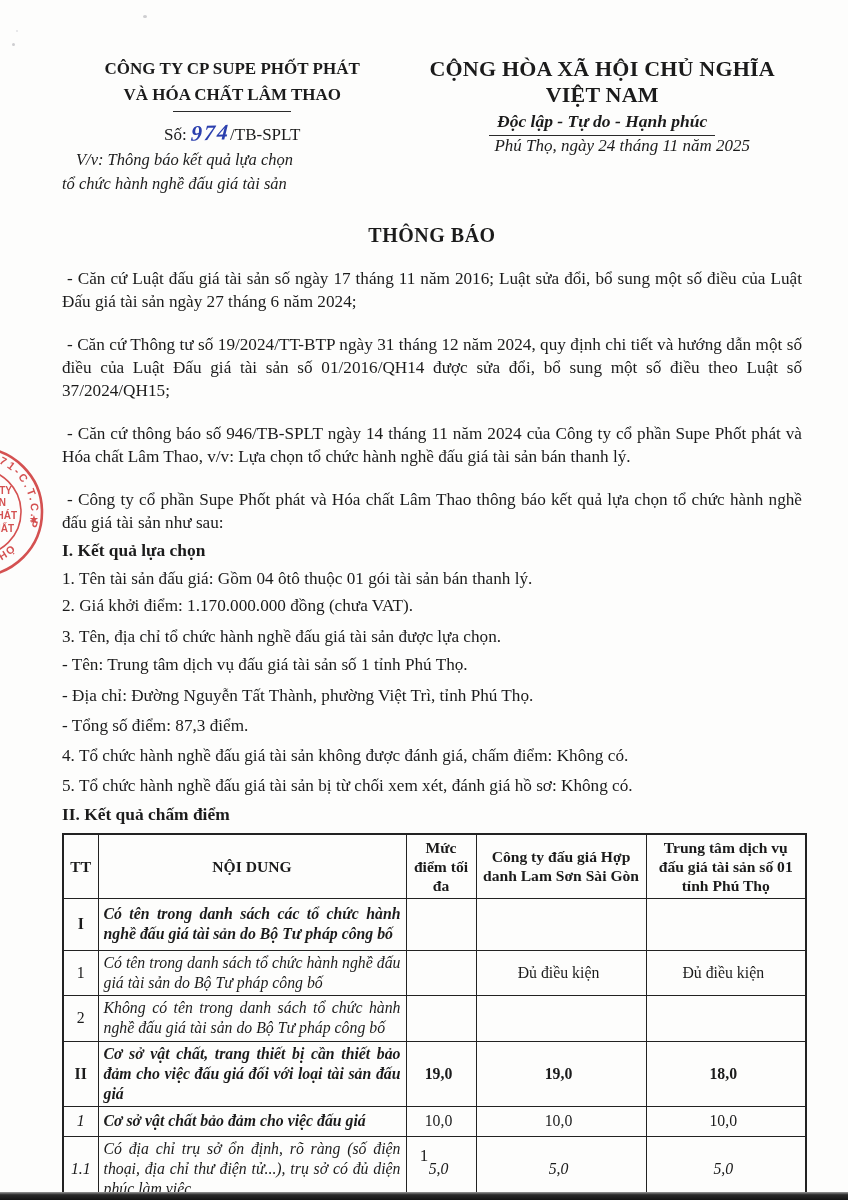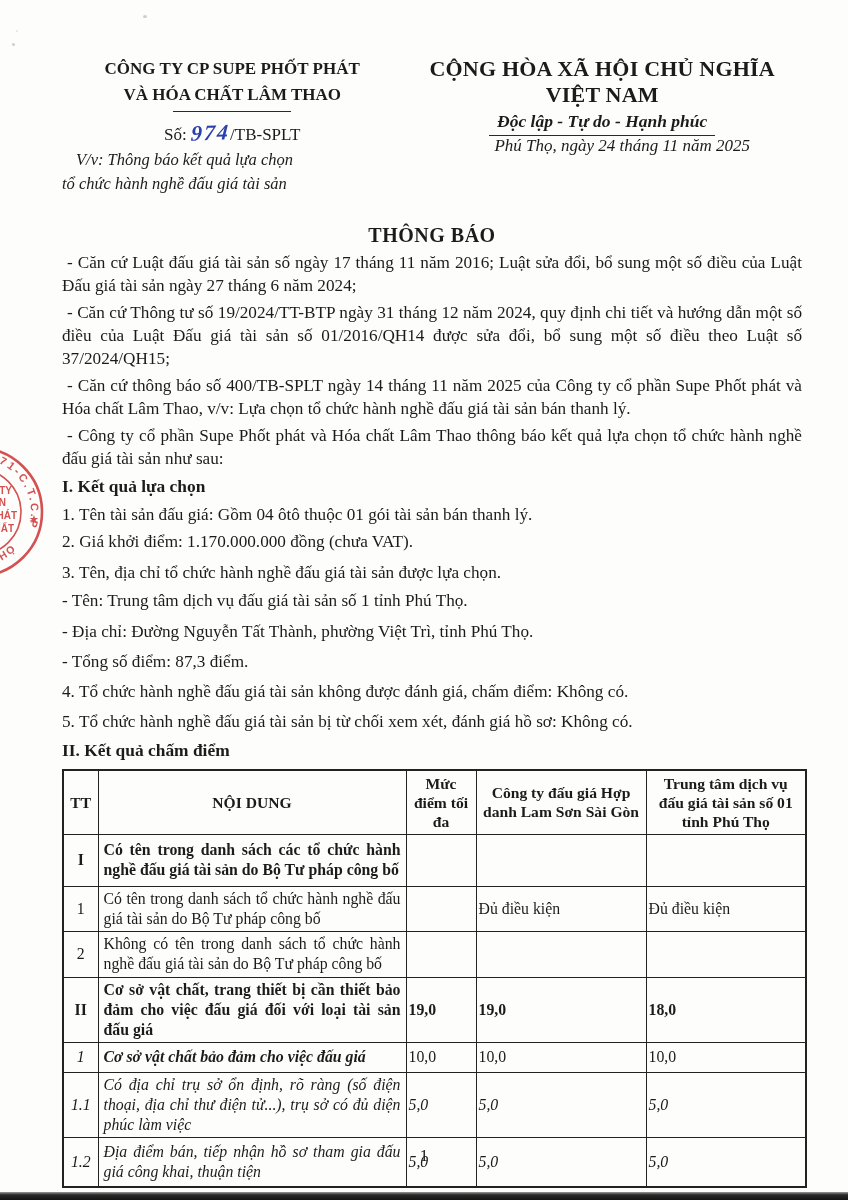--- a/index.html
+++ b/index.html
@@ -34,35 +34,35 @@
   }
   .subject { font-style:italic; font-size:16.5px; line-height:24px; text-align:left; }
   .subject-l1 { padding-left:14px; }
   .motto-1 { font-weight:bold; font-size:22px; line-height:26px; letter-spacing:.2px; }
   .motto-2 { font-weight:bold; font-size:17.5px; display:inline-block;
              border-bottom:1.6px solid #2a2a2a; padding:1px 8px 2px 8px; line-height:24px;font-style:italic; }
   .place-date { font-style:italic; font-size:17px; padding-left:40px; }
 
   .doc-title { text-align:center; font-weight:bold; font-size:20px; margin-top:28px; letter-spacing:.5px; }
 
-  .para { font-size:17.2px; line-height:23px; text-align:justify; margin-top:4px; text-indent:5px; }
+  .para { font-size:17.2px; line-height:23px; text-align:justify; margin-top:20px; text-indent:5px; }
   .para:first-of-type { margin-top:9px; }
 
   .sec-heading { font-weight:bold; font-size:17.4px; line-height:23px; margin-top:5px; }
   .item { font-size:17.2px; line-height:23px; margin-top:4.5px; text-align:justify; }
 
   .sec2-heading { font-weight:bold; font-size:17.4px; line-height:23px; margin-top:6px; margin-bottom:7px; }
 
   table.score { border-collapse:collapse; width:745px; table-layout:fixed; }
   table.score td, table.score th { border:1.4px solid #222; vertical-align:middle; }
   table.score { border:2px solid #222; }
   th.hcell { font-weight:bold; font-size:15.6px; line-height:19px; padding:3px 4px; text-align:center; height:56px; }
   td.tt { text-align:center; font-size:15.8px; padding:2px; }
-  td.noidung { text-align:justify; font-size:15.8px; line-height:20px; padding:2px 5px; }
-  td.val { text-align:left; font-size:15.8px; padding:2px 7px 2px 2px; }
+  td.noidung { text-align:justify; font-size:15.8px; line-height:20px; padding:2px 5px;font-style:italic; }
+  td.val { text-align:center; font-size:15.8px; padding:2px 7px 2px 2px; }
   tr.rI td { height:52px; } tr.r1 td { height:44px; } tr.r2 td { height:46px; }
   tr.rII td { height:62px; } tr.r3 td { height:30px; } tr.r4 td { height:64px; }
   tr.r5 td { height:50px; }
   tr.bold-row td.noidung, tr.bold-row td.tt, tr.bold-row td.val { font-weight:bold; }
   tr.bolditalic-row td.noidung { font-weight:bold; font-style:italic; }
   tr.bolditalic-row td.tt { font-style:italic; }
   tr.italic-row td { font-style:italic; }
 
   .page-number { position:absolute; left:0; right:0; top:1146px; text-align:center;
                  font-size:17px; color:#222; }
@@ -118,21 +118,21 @@
         <div class="motto-1">CỘNG HÒA XÃ HỘI CHỦ NGHĨA VIỆT NAM</div>
         <div><span class="motto-2">Độc lập - Tự do - Hạnh phúc</span></div>
         <div class="place-date">Phú Thọ, ngày 24 tháng 11 năm 2025</div>
       </div>
     </div>
 
     <div class="doc-title">THÔNG BÁO</div>
 
     <div class="para">- Căn cứ Luật đấu giá tài sản số ngày 17 tháng 11 năm 2016; Luật sửa đổi, bổ sung một số điều của Luật Đấu giá tài sản ngày 27 tháng 6 năm 2024;</div>
     <div class="para">- Căn cứ Thông tư số 19/2024/TT-BTP ngày 31 tháng 12 năm 2024, quy định chi tiết và hướng dẫn một số điều của Luật Đấu giá tài sản số 01/2016/QH14 được sửa đổi, bổ sung một số điều theo Luật số 37/2024/QH15;</div>
-    <div class="para">- Căn cứ thông báo số 400/TB-SPLT ngày 14 tháng 11 năm 2025 của Công ty cổ phần Supe Phốt phát và Hóa chất Lâm Thao, v/v: Lựa chọn tổ chức hành nghề đấu giá tài sản bán thanh lý.</div>
+    <div class="para">- Căn cứ thông báo số 946/TB-SPLT ngày 14 tháng 11 năm 2024 của Công ty cổ phần Supe Phốt phát và Hóa chất Lâm Thao, v/v: Lựa chọn tổ chức hành nghề đấu giá tài sản bán thanh lý.</div>
     <div class="para">- Công ty cổ phần Supe Phốt phát và Hóa chất Lâm Thao thông báo kết quả lựa chọn tổ chức hành nghề đấu giá tài sản như sau:</div>
 
     <div class="sec-heading">I. Kết quả lựa chọn</div>
     <div class="item">1. Tên tài sản đấu giá: Gồm 04 ôtô thuộc 01 gói tài sản bán thanh lý.</div>
     <div class="item">2. Giá khởi điểm: 1.170.000.000 đồng (chưa VAT).</div>
     <div class="item" style="margin-top:8px">3. Tên, địa chỉ tổ chức hành nghề đấu giá tài sản được lựa chọn.</div>
     <div class="item" style="">- Tên: Trung tâm dịch vụ đấu giá tài sản số 1 tỉnh Phú Thọ.</div>
     <div class="item" style="margin-top:8px">- Địa chỉ: Đường Nguyễn Tất Thành, phường Việt Trì, tỉnh Phú Thọ.</div>
     <div class="item" style="margin-top:7px">- Tổng số điểm: 87,3 điểm.</div>
     <div class="item" style="margin-top:7px">4. Tổ chức hành nghề đấu giá tài sản không được đánh giá, chấm điểm: Không có.</div>

